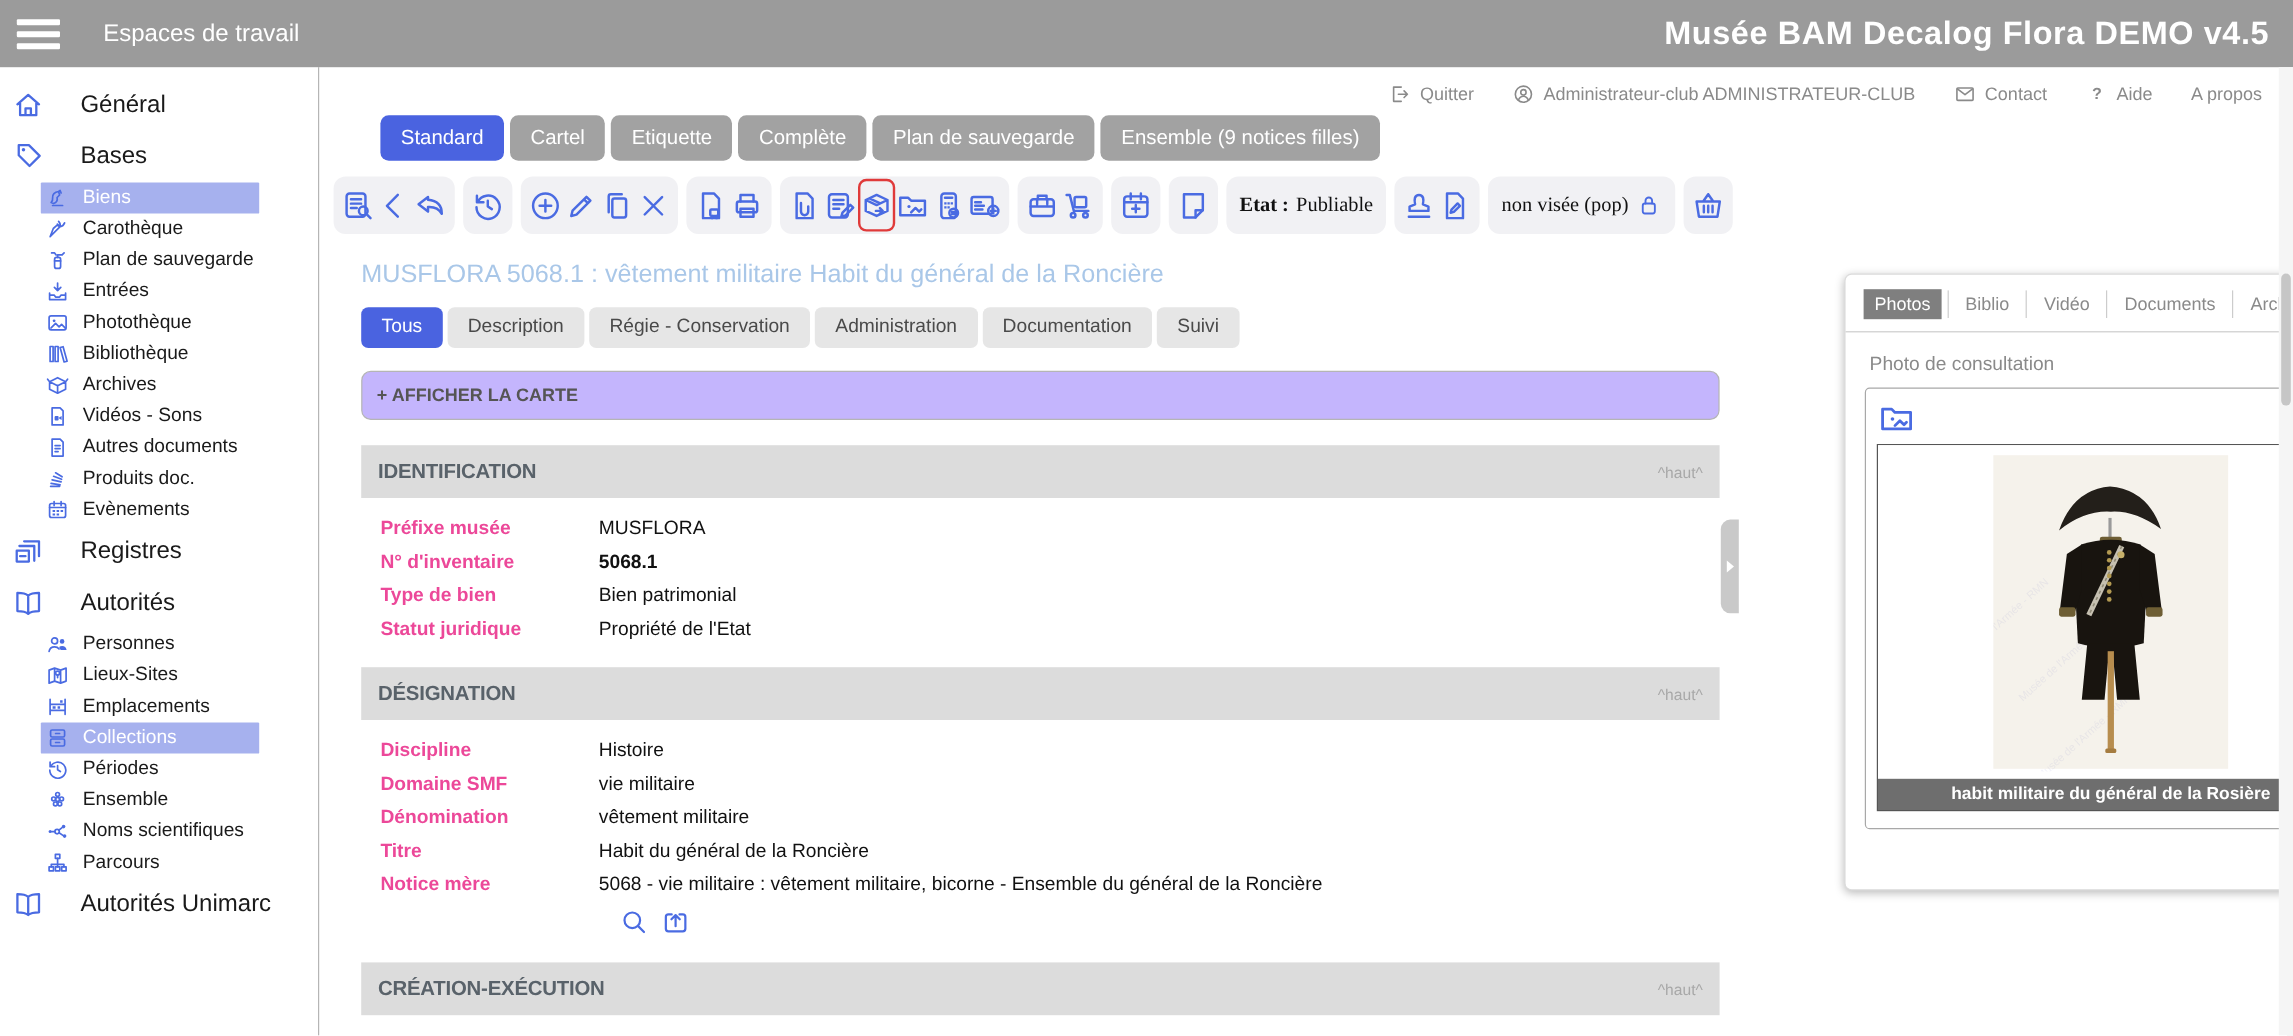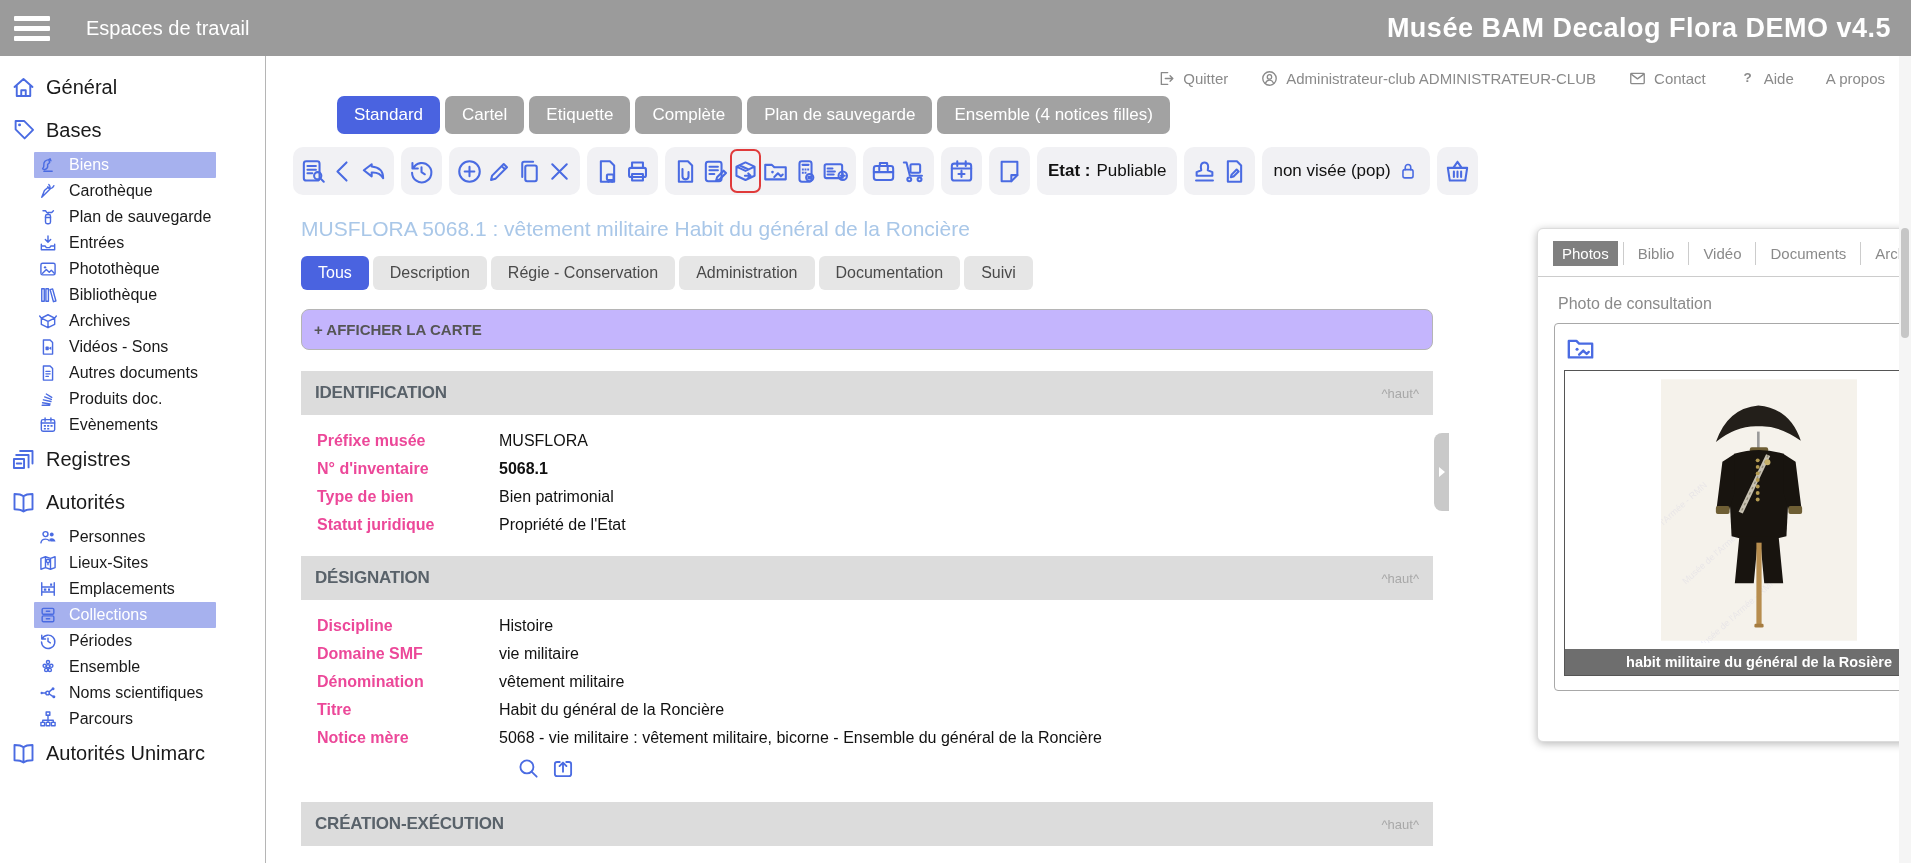--- a/index.html
+++ b/index.html
@@ -12,43 +12,43 @@
     display:flex; align-items:center; color:#fff; z-index:30; }
   .burger { margin-left:14px; cursor:pointer; }
   .burger div { width:36px; height:5px; background:#fff; border-radius:1px; margin:5px 0; }
   .ws-label { margin-left:36px; font-size:20px; }
   .app-title { margin-left:auto; margin-right:20px; font-size:27px; font-weight:bold; letter-spacing:.5px; }
 
   
   .sidebar { position:absolute; top:56px; left:0; width:266px; bottom:0; background:#fff;
     border-right:1px solid #b5b5b5; padding-top:10px; overflow:hidden; z-index:20; }
   .side-item { display:flex; align-items:center; cursor:pointer; color:#1a1a1a; }
-  .side-item.lvl-1 { padding:8px 0 8px 10px; font-size:20px; gap:9px; }
+  .side-item.lvl-1 { padding:8px 0 8px 10px; font-size:20px; gap:30px; }
   .side-item.lvl-1 .s-icon { width:27px; height:27px; color:#4a6be2; flex:none; }
   .side-item.lvl-2 { margin-left:34px; width:182px; padding:3px 4px; font-size:16px; gap:11px; }
   .side-item.lvl-2 .s-icon { width:20px; height:20px; color:#4a6be2; flex:none; }
   .side-item.selected { background:#a6b1ee; color:#fff; border-radius:1px; }
   .s-icon svg { width:100%; height:100%; display:block; }
   .s-label { white-space:nowrap; }
 
   
   .main { position:absolute; top:56px; left:267px; right:0; bottom:0; background:#fff; }
 
   .hdr-links { display:flex; justify-content:flex-end; align-items:center; gap:32px;
     padding:13px 26px 0 0; color:#8a8a8a; font-size:15px; }
   .hlink { display:flex; align-items:center; gap:7px; cursor:pointer; white-space:nowrap; }
   .hicon { width:19px; height:19px; }
   .hicon svg { width:100%; height:100%; display:block; }
 
-  .view-tabs { display:flex; gap:5px; margin:8px 0 0 70px; }
+  .view-tabs { display:flex; gap:5px; margin:8px 0 0 50px; }
   .vtab { border:none; border-radius:7px; background:#a2a2a2; color:#fff; font-size:17px;
     padding:9px 17px; cursor:pointer; font-family:inherit; white-space:nowrap; }
   .vtab.active { background:#4a63e0; }
 
-  .toolbar { display:flex; gap:7px; margin:13px 0 0 26px; align-items:stretch; }
+  .toolbar { display:flex; gap:7px; margin:13px 0 0 11px; align-items:stretch;font-family:Liberation Serif, serif; }
   .tgroup { background:#f1f1f4; border-radius:10px; display:flex; align-items:center; padding:3px 6px; gap:1px; }
   .tbtn { width:29px; height:38px; display:flex; align-items:center; justify-content:center;
     background:none; border:none; padding:0; color:#4a6be2; cursor:pointer; }
   .tbtn svg { width:25px; height:25px; }
   .tbtn.red-outline { outline:2px solid #e03a3a; outline-offset:-1px; border-radius:6px; height:42px; }
   .tchip { background:#f1f1f4; border-radius:10px; display:flex; align-items:center; padding:0 11px;
     gap:6px; font-size:17px; color:#111; white-space:nowrap; }
   .tchip .lock-ic { width:22px; height:22px; color:#4a6be2; cursor:pointer; }
   .tchip .lock-ic svg { width:100%; height:100%; }
 
@@ -385,21 +385,21 @@
     </span>
   </div>
 
   <div class="view-tabs">
 
   <button class="vtab active">Standard</button>
       <button class="vtab">Cartel</button>
       <button class="vtab">Etiquette</button>
       <button class="vtab">Complète</button>
       <button class="vtab">Plan de sauvegarde</button>
-      <button class="vtab">Ensemble (4 notices filles)</button>
+      <button class="vtab">Ensemble (9 notices filles)</button>
     </div>
 
   <div class="toolbar">
     <div class="tgroup">
         <button class="tbtn">
           <span>
             <svg viewBox="0 0 24 24" aria-hidden="true" style="width:100%;height:100%;display:block">
               <rect fill="none" stroke="currentColor" stroke-width="1.7" stroke-linecap="round" stroke-linejoin="round" x="4" y="3.5" width="13" height="16" rx="2"></rect>
               <path fill="none" stroke="currentColor" stroke-width="1.7" stroke-linecap="round" stroke-linejoin="round" d="M7 7.5h7M7 10.5h7M7 13.5h4"></path>
               <circle fill="none" stroke="currentColor" stroke-width="1.7" stroke-linecap="round" stroke-linejoin="round" cx="15.5" cy="15.5" r="3"></circle>

